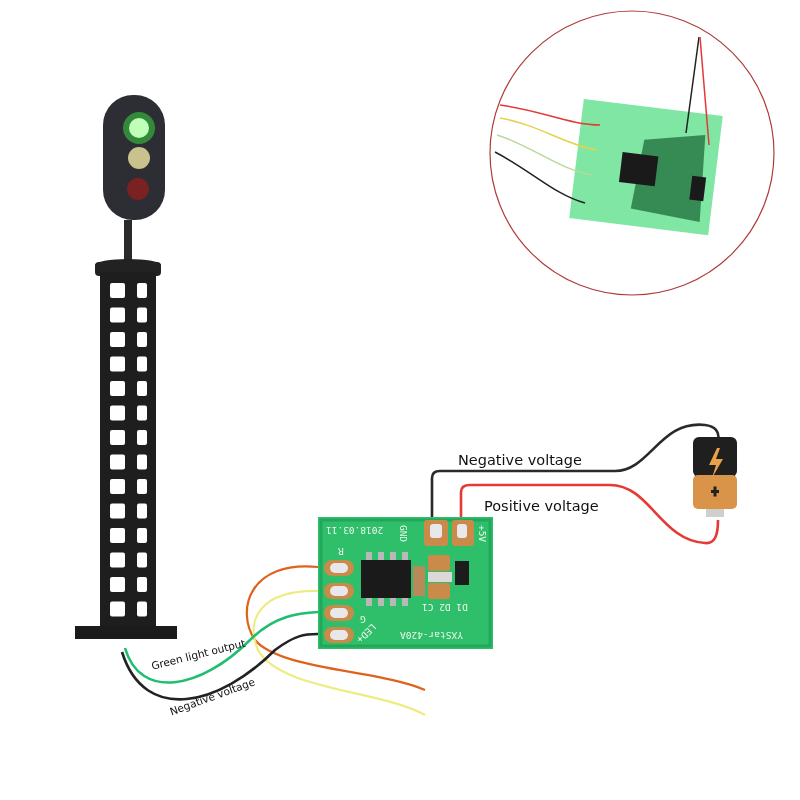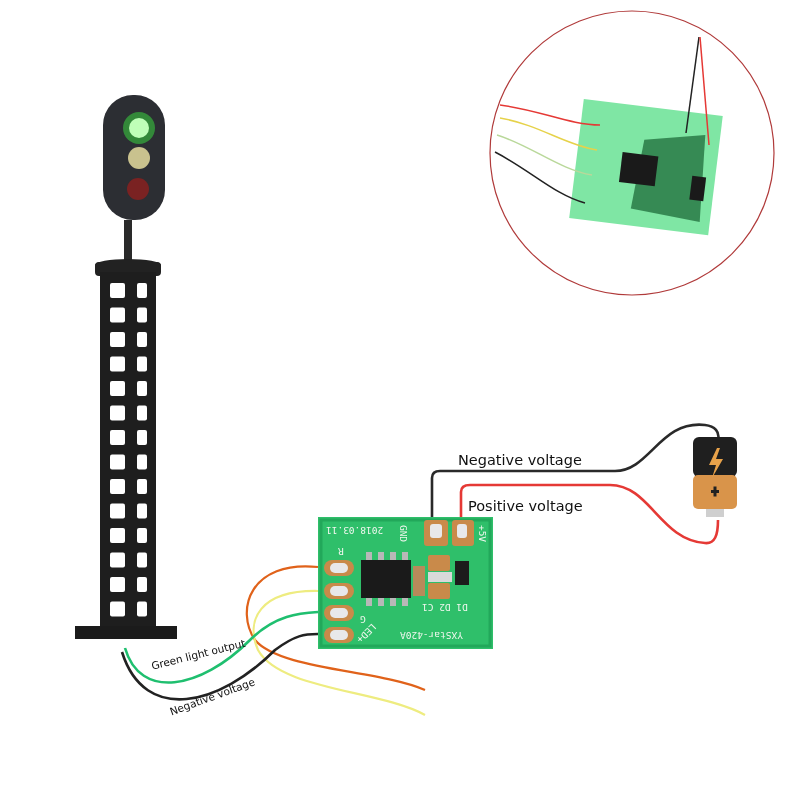--- a/index.html
+++ b/index.html
@@ -1,20 +1,20 @@
 <!DOCTYPE html>
 <html><head>
 <meta charset="utf-8">
 <style>
   html, body { margin: 0; padding: 0; background: #ffffff; }
   body { width: 800px; height: 800px; position: relative; overflow: hidden; font-family: "DejaVu Sans", sans-serif; }
   .layer { position: absolute; left: 0; top: 0; width: 800px; height: 800px; }
   .lbl { position: absolute; color: #111; font-family: "DejaVu Sans", sans-serif; white-space: nowrap; }
   .lbl-neg { left: 458px; top: 452px; font-size: 14.5px; }
-  .lbl-pos { left: 468px; top: 498px; font-size: 14.5px; }
+  .lbl-pos { left: 484px; top: 498px; font-size: 14.5px; }
   .lbl-green { left: 150px; top: 660px; font-size: 10.5px; transform: rotate(-14deg); transform-origin: left top; }
   .lbl-negv2 { left: 168px; top: 706px; font-size: 10.5px; transform: rotate(-20deg); transform-origin: left top; }
   .pcb-text { position: absolute; color: #f0f7ee; font-family: "DejaVu Sans Mono", monospace; font-size: 9.5px; transform: rotate(180deg); white-space: nowrap; }
 </style>
 </head>
 <body>
 
 <svg class="layer" viewBox="0 0 800 800">
 
   <rect x="103" y="95" width="62" height="125" rx="30" fill="#2c2e33"></rect>

